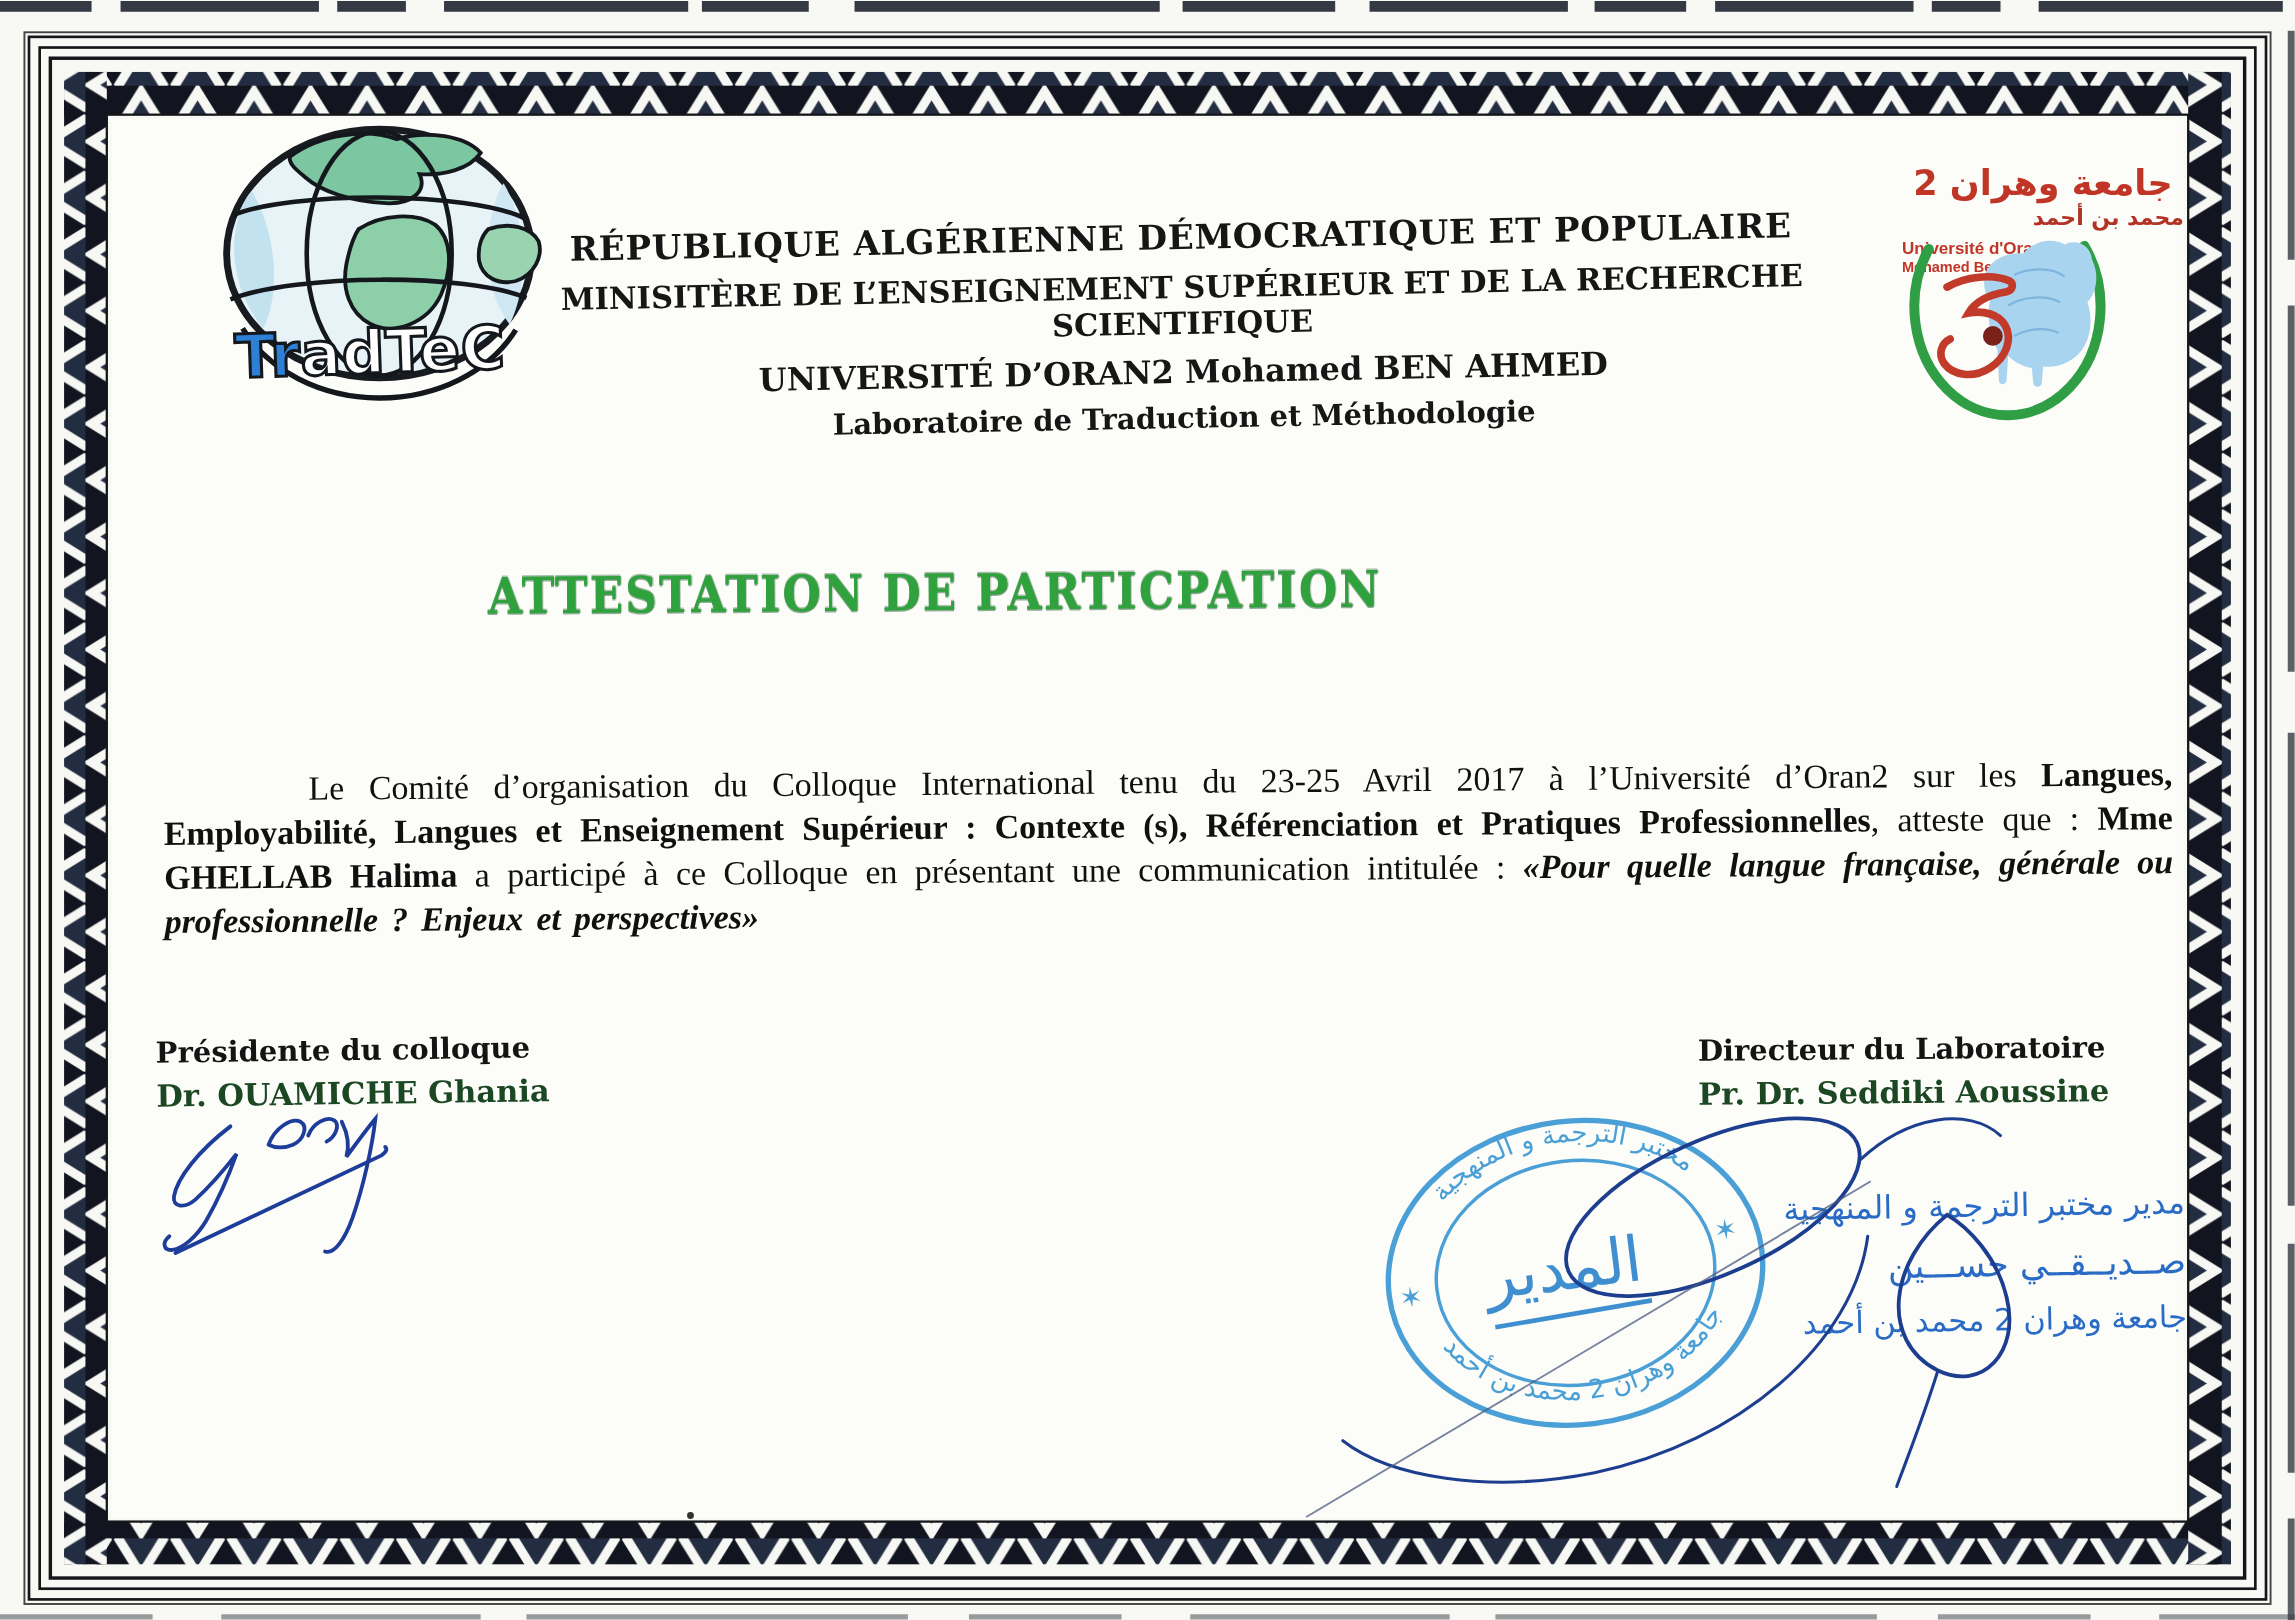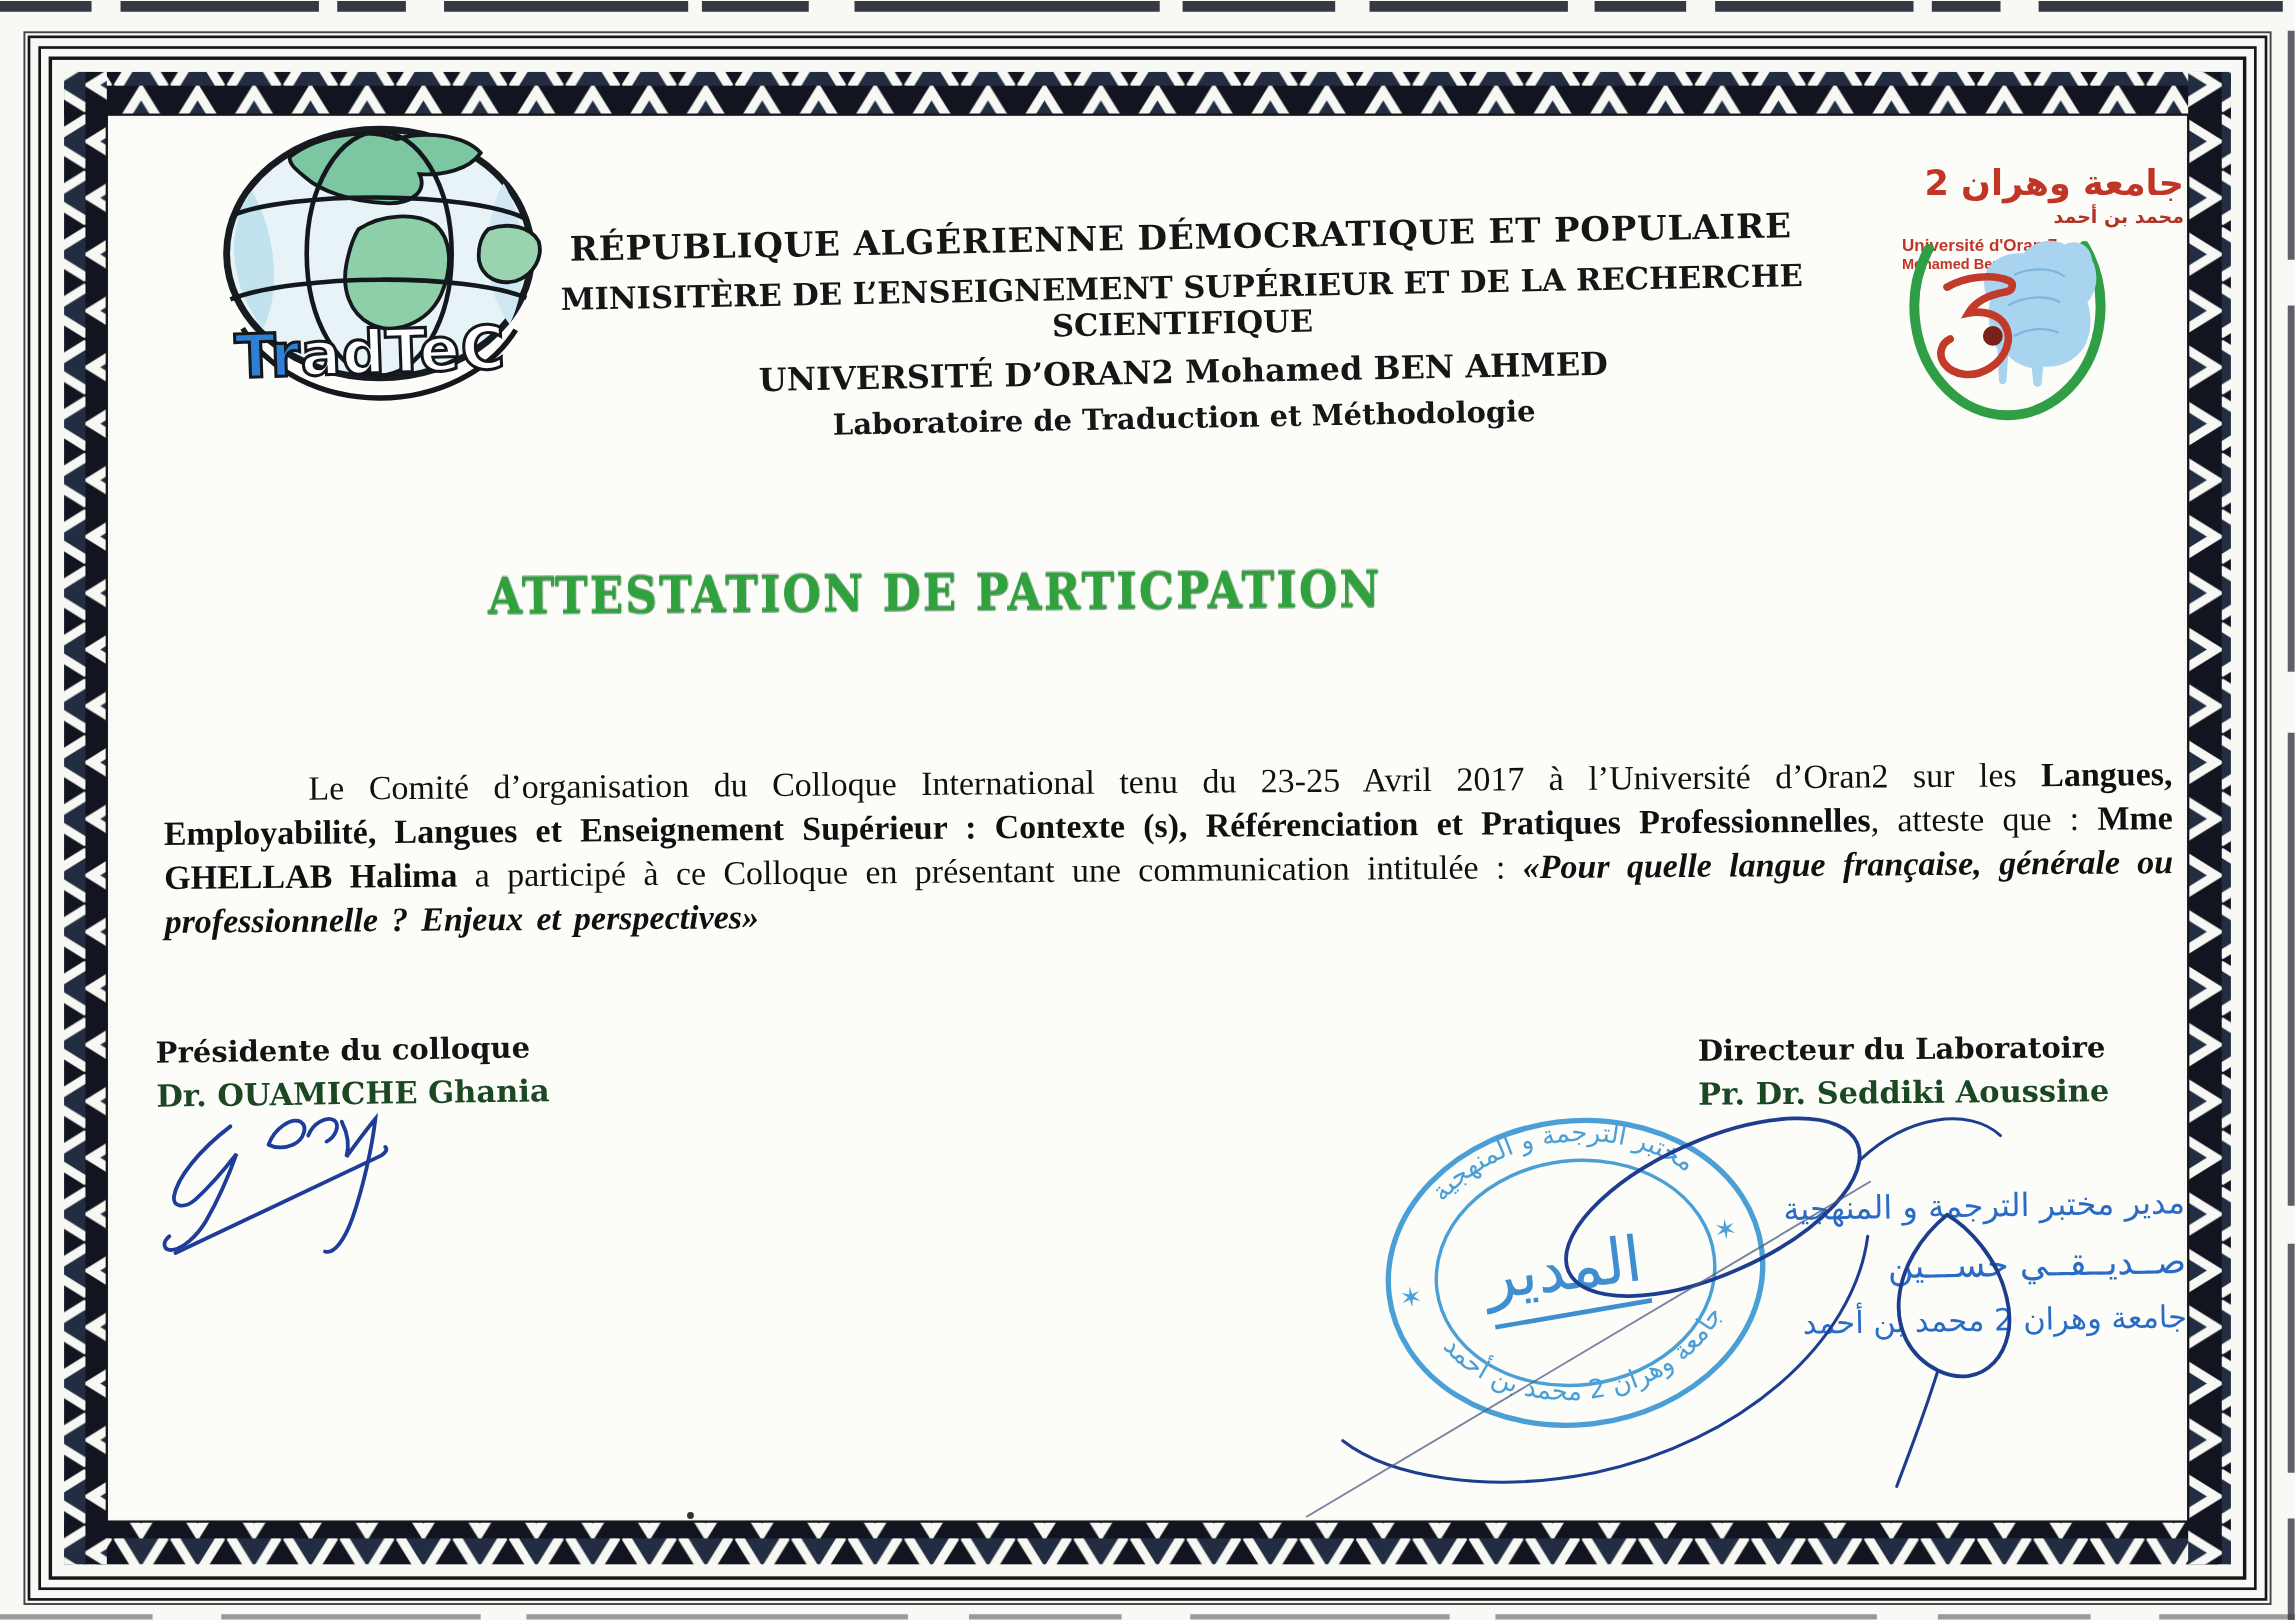--- a/index.html
+++ b/index.html
@@ -32,22 +32,22 @@
   .sig .role{font-size:29px;color:#141414;margin-bottom:7.6px;}
   .sig .name{font-size:30.5px;color:#1c4723;}
   
   .arabic-note{position:absolute;left:1740px;top:1187px;width:446px;direction:rtl;text-align:right;
                font-family:"DejaVu Sans",sans-serif;color:#2a6cc5;transform:rotate(-1deg);}
   .arabic-note .a1{font-size:32px;margin-bottom:20px;}
   .arabic-note .a2{font-size:35px;margin-bottom:18.3px;letter-spacing:1.5px;}
   .arabic-note .a3{font-size:30.5px;}
   
   .oran-text{position:absolute;left:1902px;top:163px;width:282px;font-weight:bold;}
-  .oran-text .big{direction:rtl;font-family:"DejaVu Sans",sans-serif;font-size:35px;color:#c13527;margin-bottom:1.5px;}
-  .oran-text .sub{direction:rtl;font-family:"DejaVu Sans",sans-serif;font-size:19px;color:#b23326;margin-bottom:9px;}
+  .oran-text .big{direction:rtl;font-family:"DejaVu Sans",sans-serif;font-size:35px;color:#c13527;margin-bottom:1.5px;text-align:center;}
+  .oran-text .sub{direction:rtl;font-family:"DejaVu Sans",sans-serif;font-size:22px;color:#b23326;margin-bottom:9px;}
   .oran-text .lat1{font-family:"Liberation Sans",sans-serif;font-size:17px;color:#c13527;}
   .oran-text .lat2{font-family:"Liberation Sans",sans-serif;font-size:14.5px;color:#c13527;}
   
   .tradtec-text{position:absolute;left:235px;top:317px;font-family:"DejaVu Sans",sans-serif;
       font-weight:800;font-size:60px;letter-spacing:0.8px;transform:rotate(-2deg);
       -webkit-text-stroke:3.1px #14181c;z-index:3;}
   .tt-blue{color:#2e7fd6;}
   .tt-white{color:#ffffff;}
   .z2{z-index:2;} .z3{z-index:3;} .z4{z-index:4;}
 </style>

